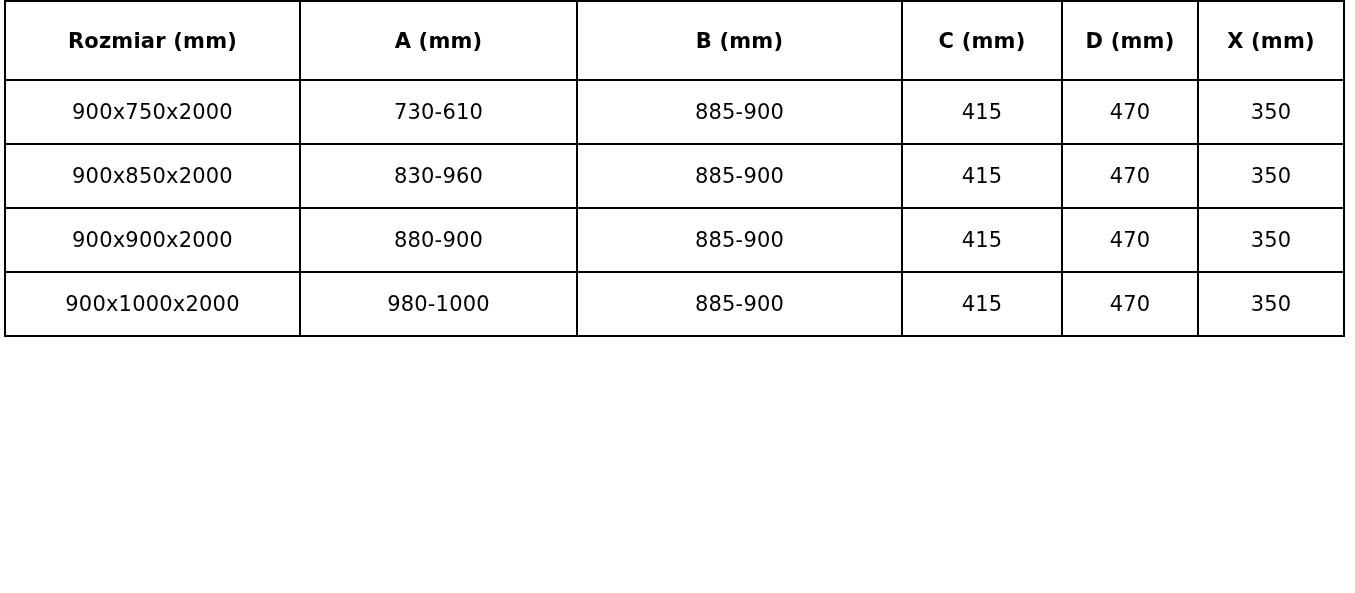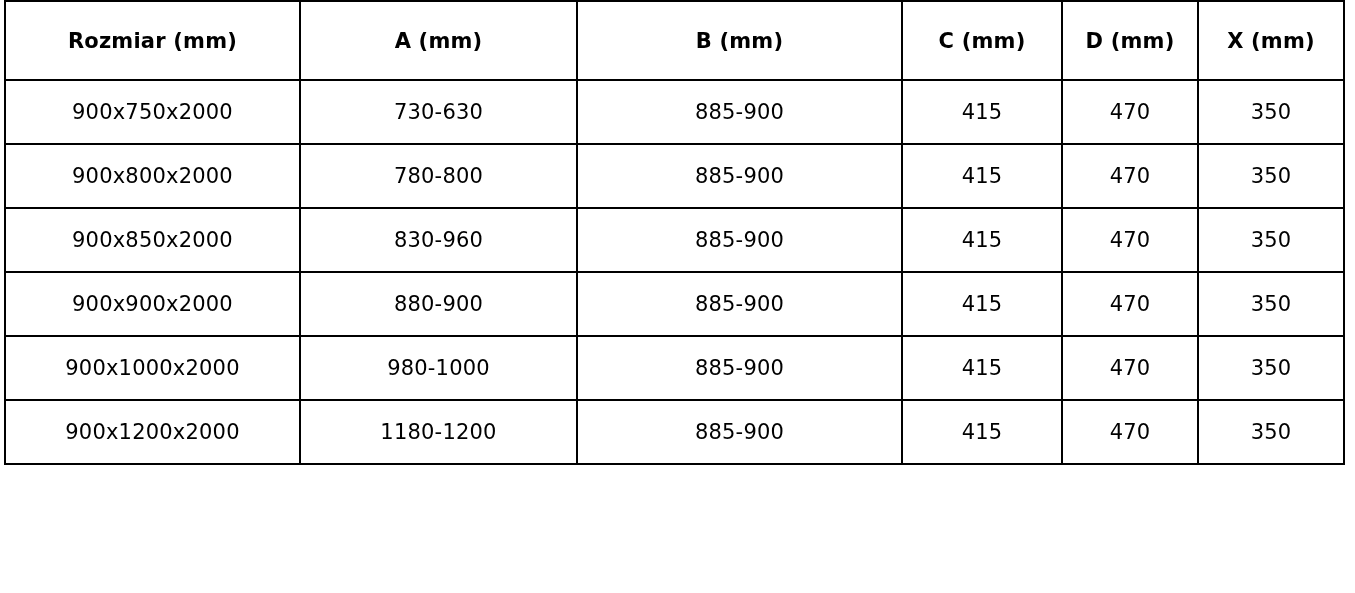--- a/index.html
+++ b/index.html
@@ -71,29 +71,21 @@
         <th>A (mm)</th>
         <th>B (mm)</th>
         <th>C (mm)</th>
         <th>D (mm)</th>
         <th>X (mm)</th>
       </tr>
     </thead>
     <tbody>
       <tr>
         <td>900x750x2000</td>
-        <td>730-630</td>
-        <td>885-900</td>
-        <td>415</td>
-        <td>470</td>
-        <td>350</td>
-      </tr>
-      <tr>
-        <td>900x800x2000</td>
-        <td>780-800</td>
+        <td>730-610</td>
         <td>885-900</td>
         <td>415</td>
         <td>470</td>
         <td>350</td>
       </tr>
       <tr>
         <td>900x850x2000</td>
         <td>830-960</td>
         <td>885-900</td>
         <td>415</td>
@@ -109,23 +101,15 @@
         <td>350</td>
       </tr>
       <tr>
         <td>900x1000x2000</td>
         <td>980-1000</td>
         <td>885-900</td>
         <td>415</td>
         <td>470</td>
         <td>350</td>
       </tr>
-      <tr>
-        <td>900x1200x2000</td>
-        <td>1180-1200</td>
-        <td>885-900</td>
-        <td>415</td>
-        <td>470</td>
-        <td>350</td>
-      </tr>
     </tbody>
   </table>
 </div>
 
 </body></html>

